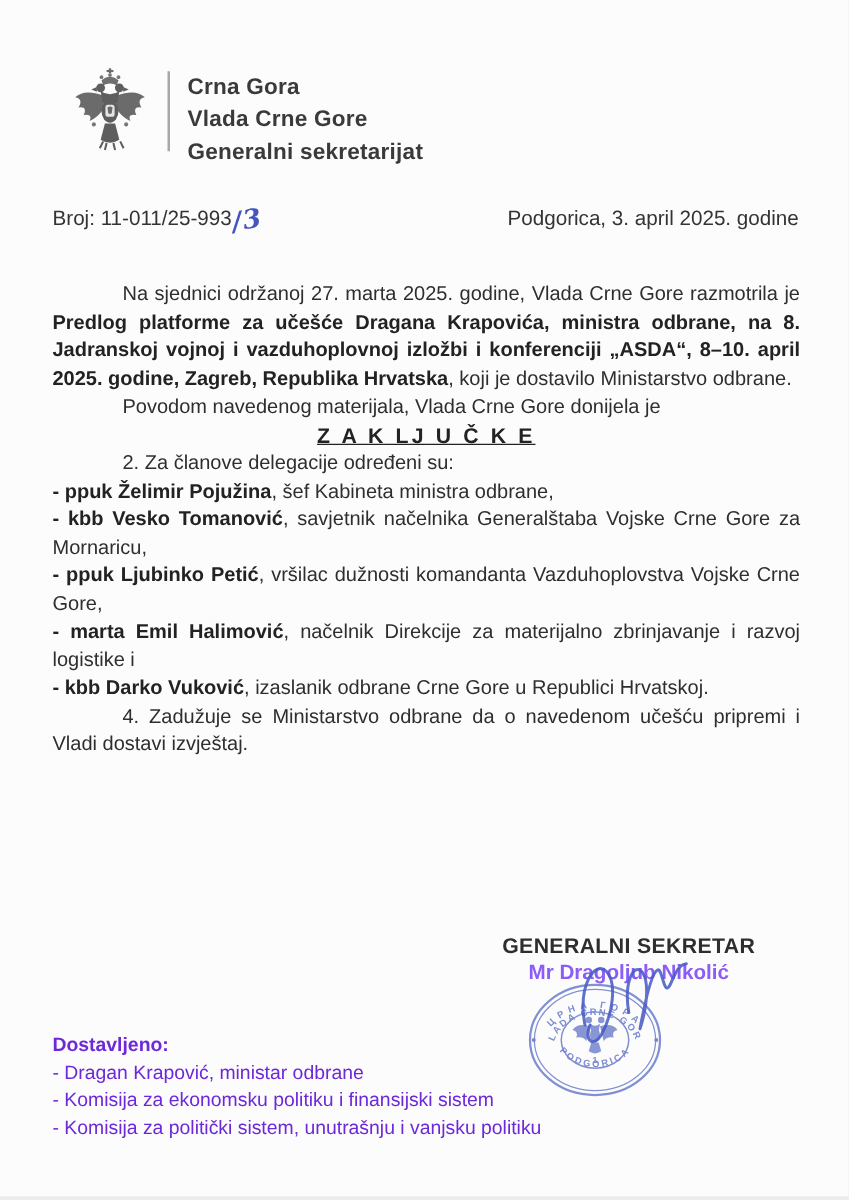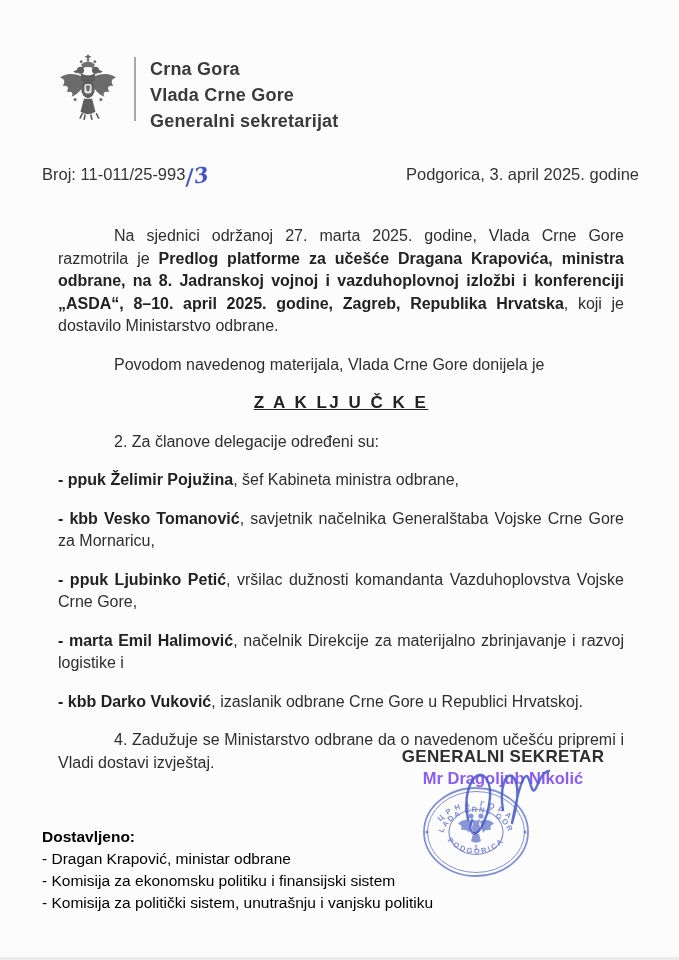--- a/index.html
+++ b/index.html
@@ -17,32 +17,32 @@
   .org-lines { font-weight:bold; font-size:18px; line-height:26px; letter-spacing:.2px; color:#3a3a3a; padding-top:2px; }
   
   .meta-row { display:flex; justify-content:space-between; align-items:baseline; margin:26px 40px 0 42px; font-size:16.5px; color:#333; }
   .hand-note {
     display:inline-block; color:#4356c0; font-family:"DejaVu Serif",serif;
     font-style:italic; font-size:21px; transform:rotate(-9deg) translateY(3px);
     font-weight:bold; letter-spacing:1px;
   }
   
   .doc-body { margin:40px 39px 0 42px; font-size:16px; line-height:22.5px; text-align:justify; color:#2e2e2e; }
-  .doc-body p { margin:16px; }
+  .doc-body p { margin:0; }
   .indent { text-indent:56px; }
   b { color:#222; }
   .heading { text-align:center; font-weight:bold; font-size:17px; letter-spacing:2.5px; margin:13px 0 11px 0; text-indent:0; color:#222;text-decoration:underline; }
   
   .signature { position:absolute; left:395px; top:747px; width:216px; text-align:center; }
   .sig-title { font-weight:bold; font-size:17px; letter-spacing:.3px; color:#2e2e2e; }
   .sig-name { font-weight:bold; font-size:16.5px; margin-top:2px; color:#8b5cf6; }
   
   .stamp-wrap { position:absolute; left:406px; top:760px; width:175px; height:135px; }
   
-  .distribution { position:absolute; left:42px; top:826px; font-size:15.5px; line-height:22px; color:#000000; }
+  .distribution { position:absolute; left:42px; top:826px; font-size:15.5px; line-height:22px; color:#6d28d9; }
   .distribution .label { font-weight:bold; }
 </style>
 </head>
 <body>
 
 <div class="page">
 
   <div class="header">
     <svg class="arms" viewBox="0 0 100 104" aria-hidden="true">
       <g fill="#5e5e5e" stroke="none">

